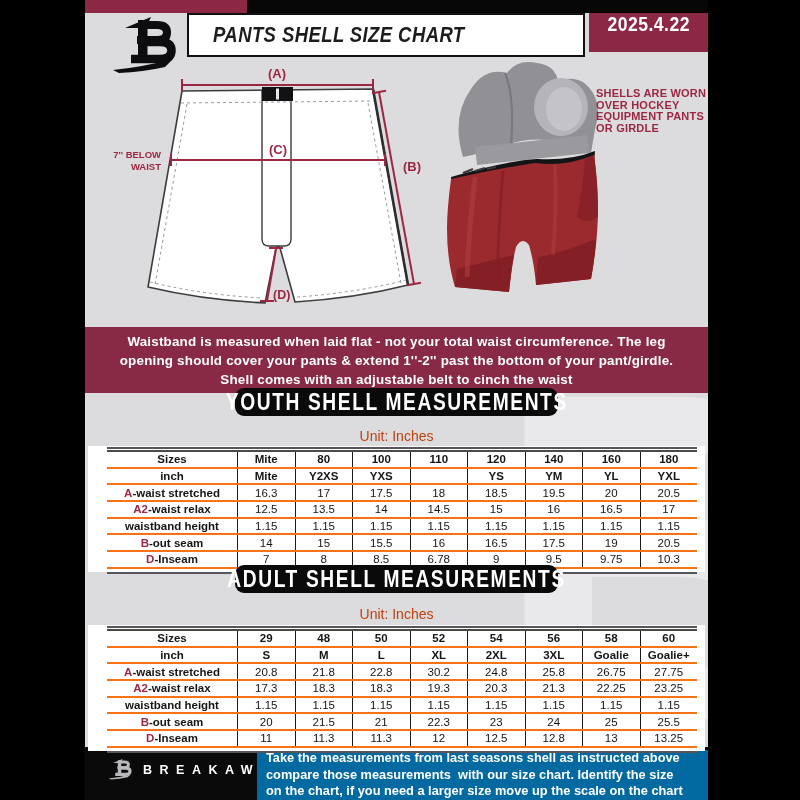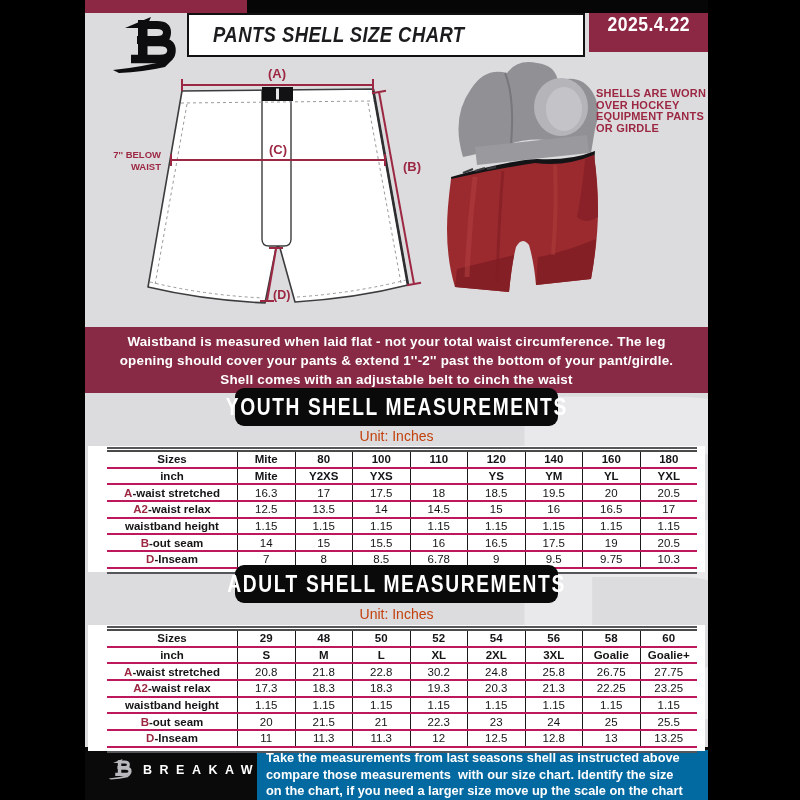--- a/index.html
+++ b/index.html
@@ -31,33 +31,33 @@
   .photo-note{position:absolute;left:511px;top:88px;width:125px;}
   .photo-note div{font-size:11px;font-weight:700;color:#9c2742;line-height:11.5px;letter-spacing:.2px;}
 
   
   .banner{position:absolute;left:0;top:320px;width:623px;height:66px;background:#882a45;
           display:flex;flex-direction:column;justify-content:center;align-items:center;margin-top:7px;}
   .banner div{color:#fff;font-size:13.4px;font-weight:600;line-height:19px;text-align:center;
           letter-spacing:.2px;white-space:pre;}
 
   
-  .sec-head{position:absolute;left:150px;width:323px;height:38px;background:#0a0a0b;border-radius:9px;
+  .sec-head{position:absolute;left:150px;width:323px;height:28px;background:#0a0a0b;border-radius:9px;
             display:flex;align-items:center;justify-content:center;z-index:3;}
   .sec-head span{display:inline-block;transform:scaleX(.8);font-size:24px;font-weight:700;color:#fff;
             letter-spacing:2px;white-space:nowrap;}
   .unit{position:absolute;width:623px;text-align:center;font-size:14px;color:#c2410c;z-index:3;}
 
   
   .table-bg{position:absolute;left:3px;width:617px;background:#fff;z-index:2;}
   .tbl{position:absolute;left:22px;width:590px;z-index:3;border-top:2px solid #4a4a48;}
   .tbl::before,.tbl::after{content:"";position:absolute;left:0;right:0;height:1.5px;background:#55555a;}
   .tbl::before{top:-5px;} .tbl::after{bottom:-5px;}
   .t-row{display:grid;grid-template-columns:130px repeat(8,57.5px);height:16.7px;
-         border-bottom:2px solid #be185d;}
+         border-bottom:2px solid #f97316;}
   .t-cell{display:flex;align-items:center;justify-content:center;font-size:11.5px;color:#151517;
           overflow:hidden;white-space:nowrap;}
   .t-cell.v{border-left:1.6px solid #1b1b1d;}
   .t-row.hdr .t-cell{font-weight:700;}
   .t-label{font-weight:700;}
   .pfx{color:#9c2742;font-weight:700;}
 
   
   .footer-black{position:absolute;left:0;top:747px;width:623px;height:53px;background:#0a0a0b;}
   .footer-maroon{position:absolute;left:172px;top:750px;width:451px;height:50px;background:#0369a1;

